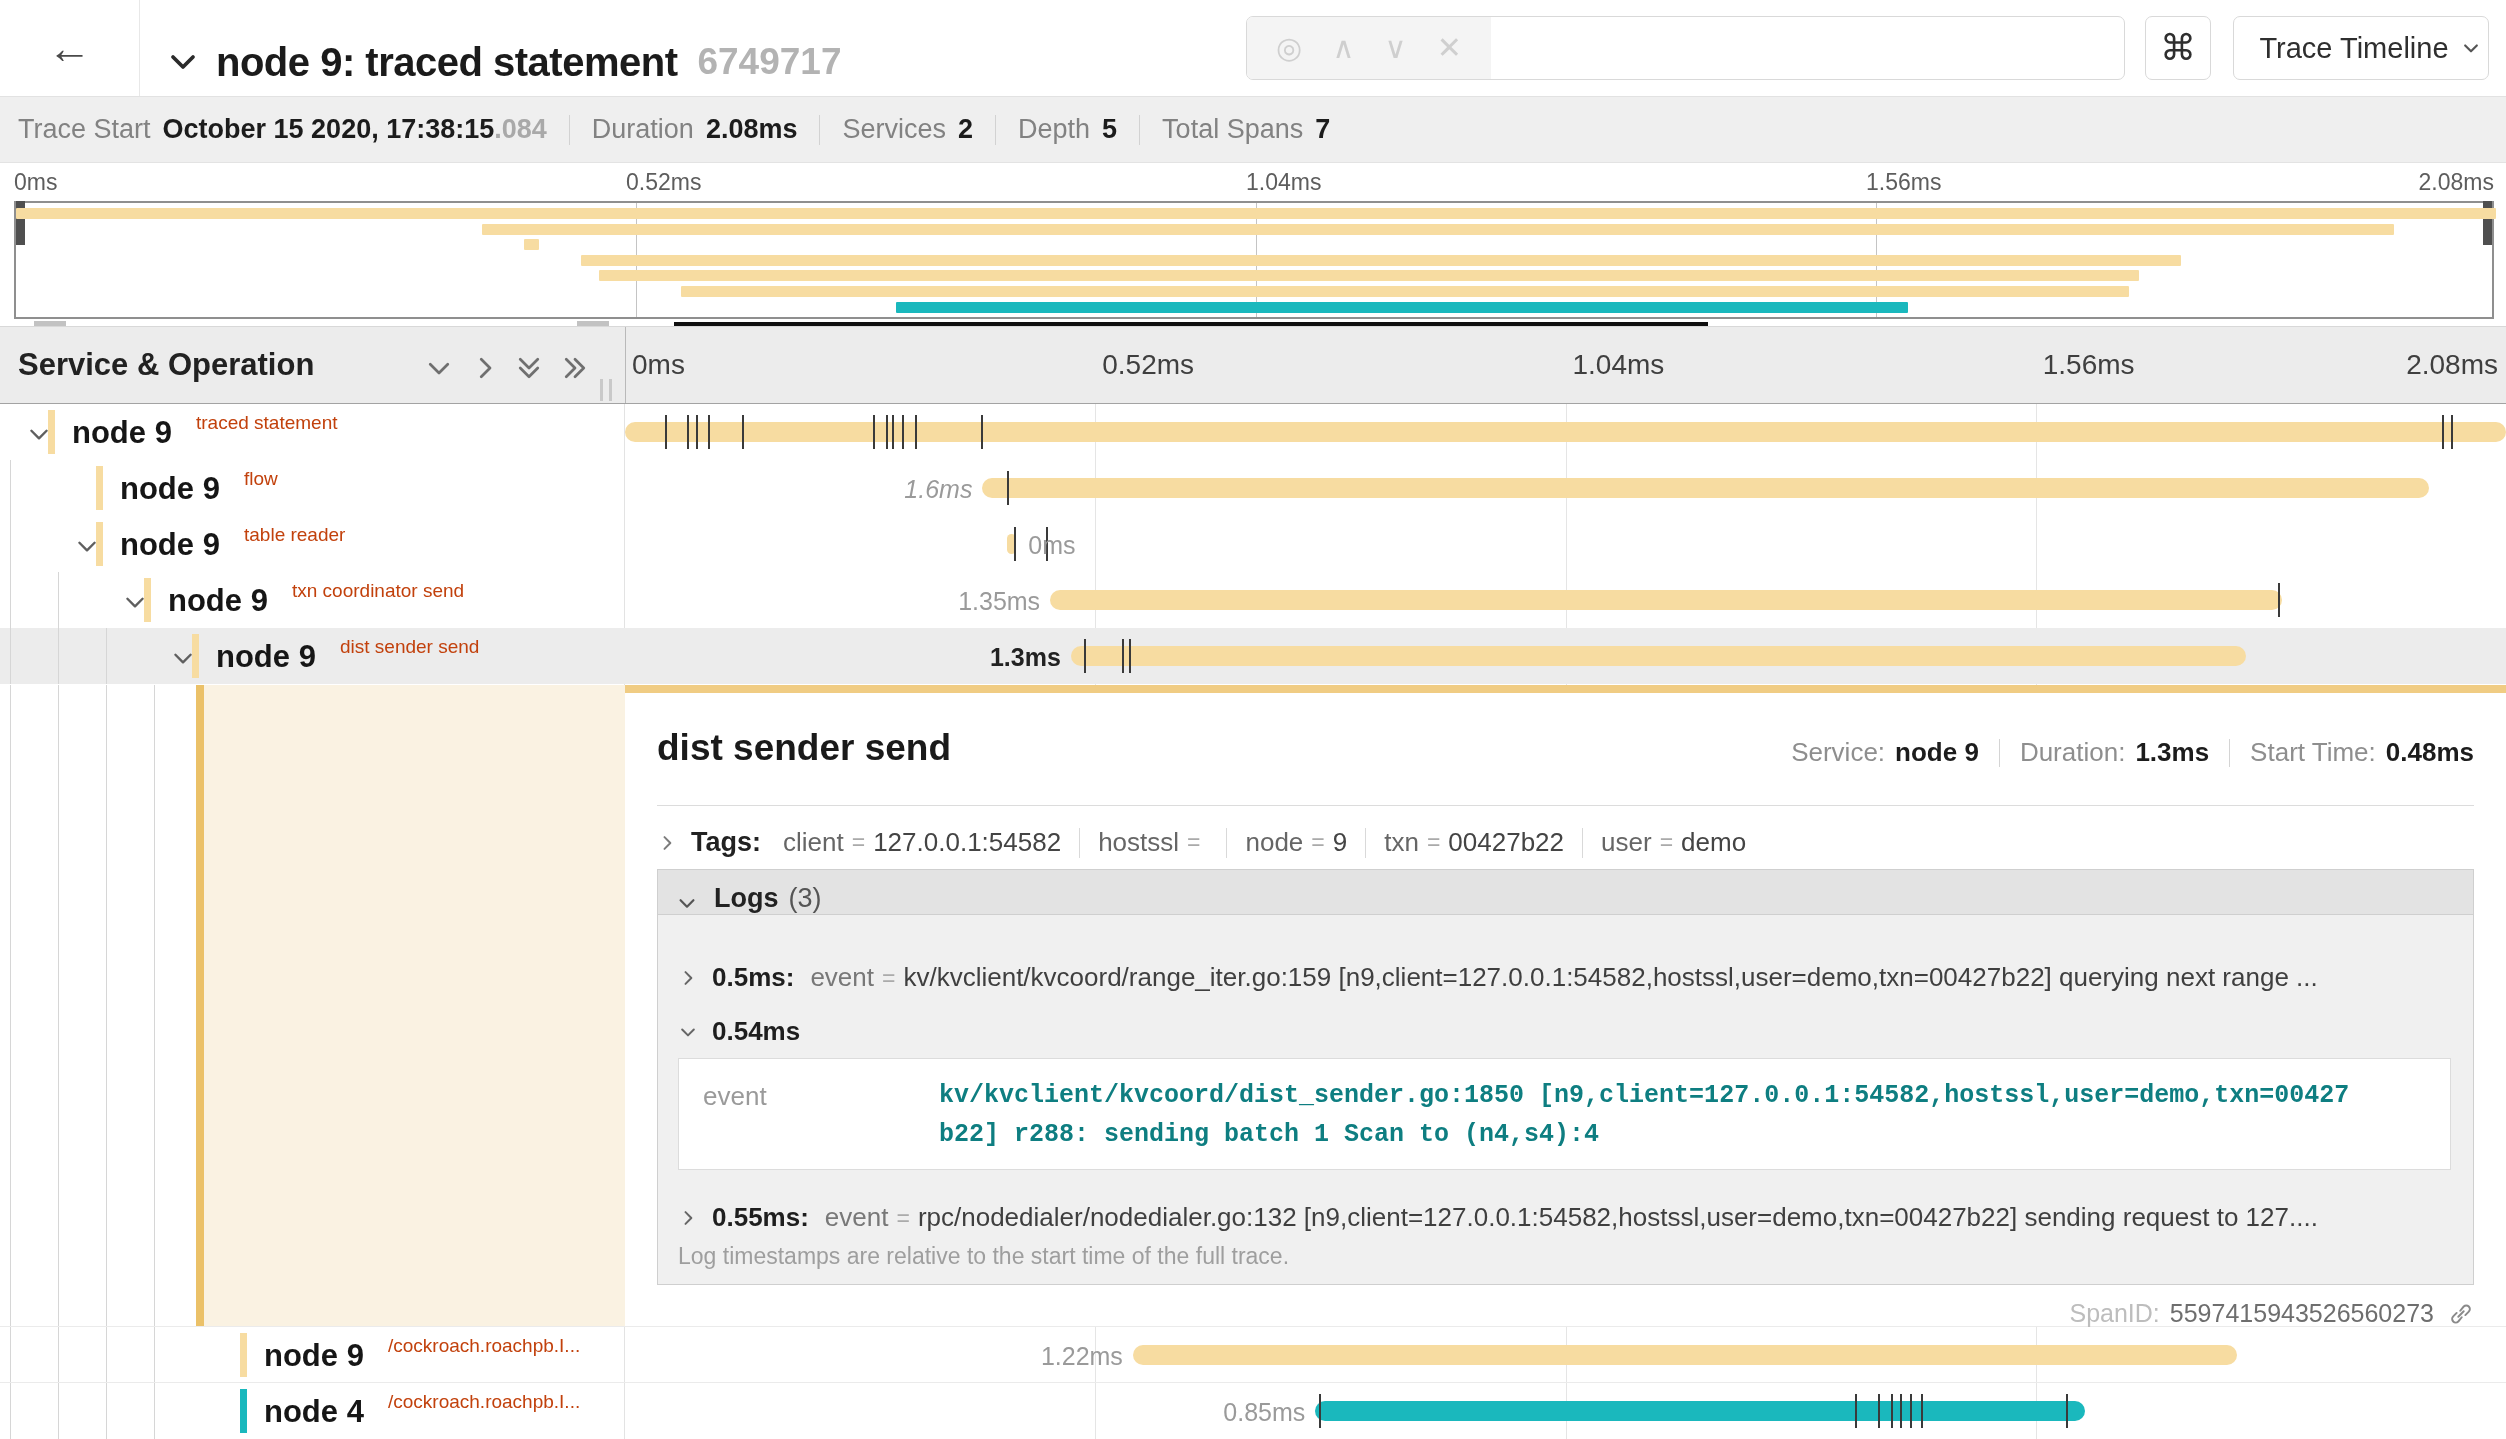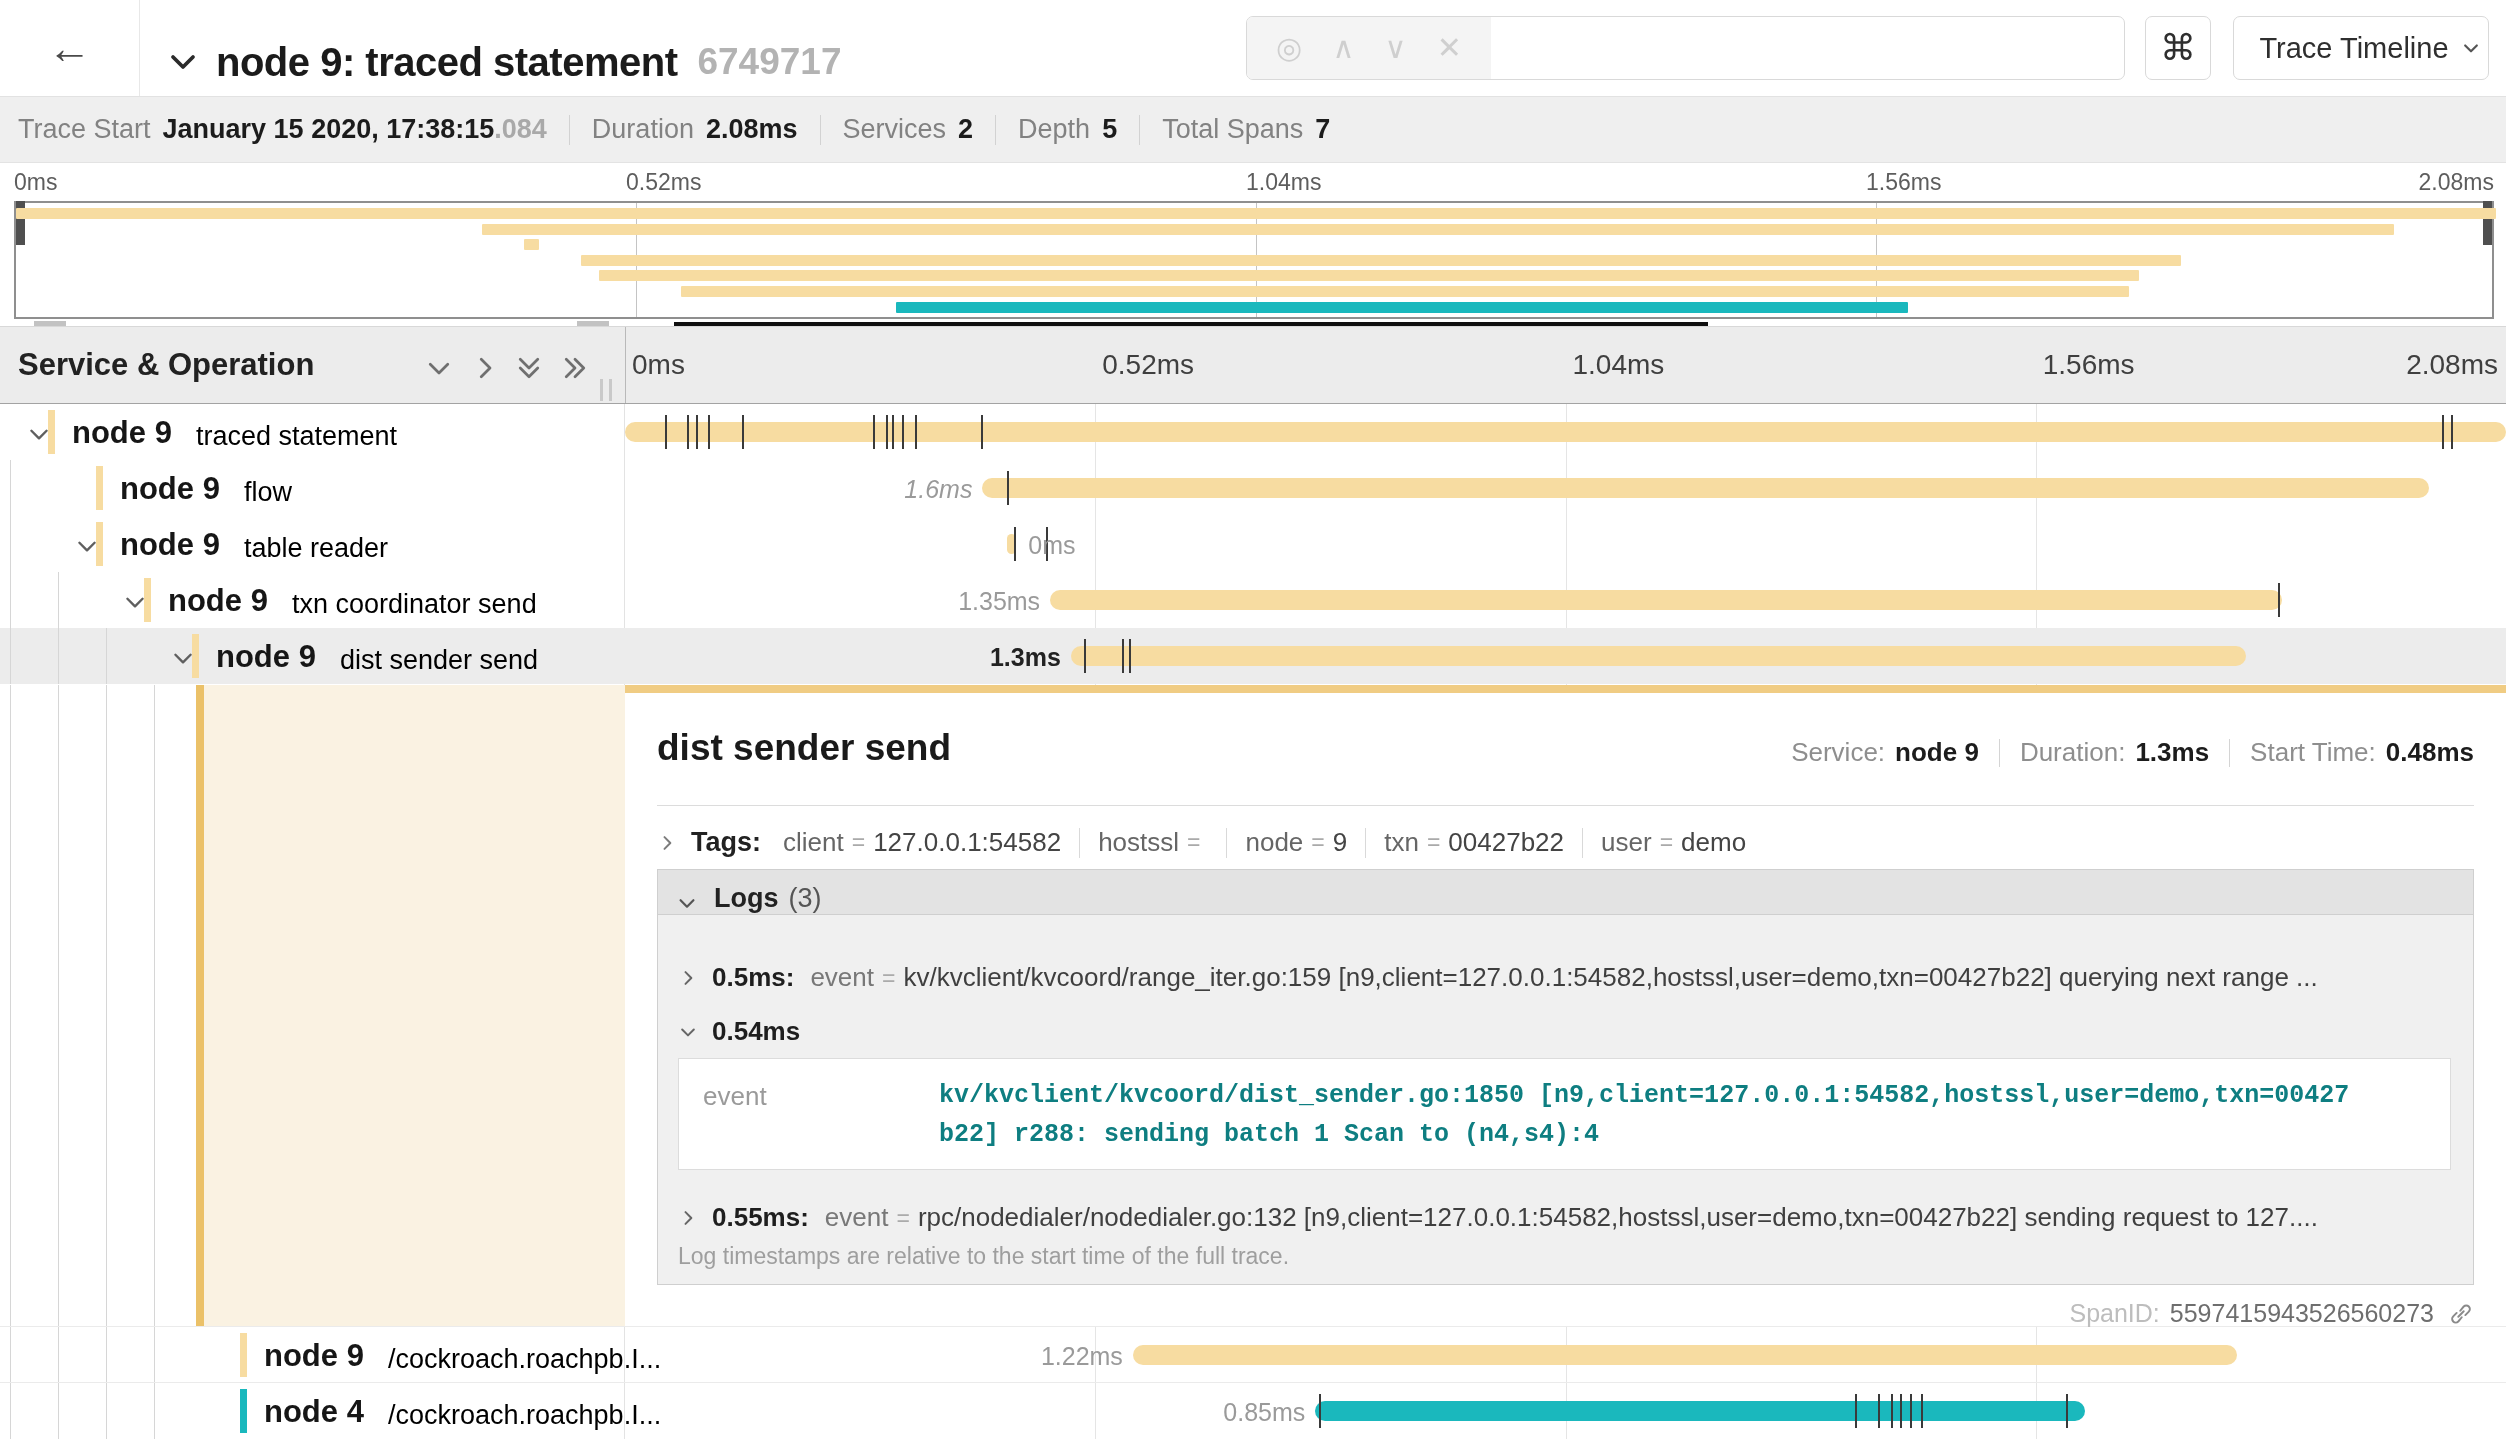--- a/index.html
+++ b/index.html
@@ -55,21 +55,21 @@
   .grid-line { position:absolute; top:0; width:1px; height:100%; background:#e5e5e5; z-index:0; }
   #col-div { position:absolute; left:624px; top:0; width:1px; height:100%; background:#e3e3e3; z-index:0; }
   .span-row { position:absolute; left:0; width:2506px; height:56px; z-index:1; }
   .span-row.selected { background:#ececec; }
   .row-name { position:absolute; left:0; top:0; width:625px; height:56px; cursor:pointer; }
   .row-tl { position:absolute; left:625px; top:0; width:1881px; height:56px; }
   .guide { position:absolute; top:0; width:1px; height:56px; background:#d6d6d6; }
   .row-chev { position:absolute; top:17px; color:#5f5f5f; display:flex; cursor:pointer; }
   .svc-bar { position:absolute; top:6px; width:7px; height:44px; }
   .svc-name { position:absolute; top:11px; font-size:31px; font-weight:700; color:#161616; white-space:nowrap; }
-  .op-name { position:absolute; top:17px; font-size:27px; color:#000000; white-space:nowrap; }
+  .op-name { position:absolute; top:8px; font-size:19px; color:#c2410c; white-space:nowrap; }
   .tl-bar { position:absolute; top:18px; height:20px; border-radius:10px; z-index:1; }
   .tl-mark { position:absolute; top:11px; width:2px; height:34px; background:#3a3a3a; z-index:2; }
   .dur-label { position:absolute; top:15px; font-size:25px; color:#9a9a9a; white-space:nowrap; z-index:2; }
   .dur-label.dark { color:#222; font-weight:700; }
 
   
   #detail-block { position:absolute; left:0; top:281px; width:2506px; height:641px; z-index:3; background:#fff; }
   #detail-accent-top { position:absolute; left:625px; top:0; width:1881px; height:8px; background:#f0cc83; }
   #detail-left { position:absolute; left:0; top:0; width:625px; height:100%; background:#fff; }
   #detail-left .accent-v { position:absolute; left:196px; top:0; width:8px; height:100%; background:#ebc168; }
@@ -146,21 +146,21 @@
         <svg width="20" height="20" viewBox="0 0 24 24">
             <path d="M5 9l7 7 7-7" fill="none" stroke="currentColor" stroke-width="2.6" stroke-linecap="round" stroke-linejoin="round"></path>
           </svg>
       </span>
     </div>
   </div>
 
   <div id="summary-bar">
       <span class="sum-item">
         <span class="sum-label">Trace Start</span>
-        <span class="sum-value">January 15 2020, 17:38:15</span>
+        <span class="sum-value">October 15 2020, 17:38:15</span>
         <span class="sum-suffix">.084</span>
       </span>
       <span class="sum-sep"></span>
       <span class="sum-item">
         <span class="sum-label">Duration</span>
         <span class="sum-value">2.08ms</span>
       </span>
       <span class="sum-sep"></span>
       <span class="sum-item">
         <span class="sum-label">Services</span>

